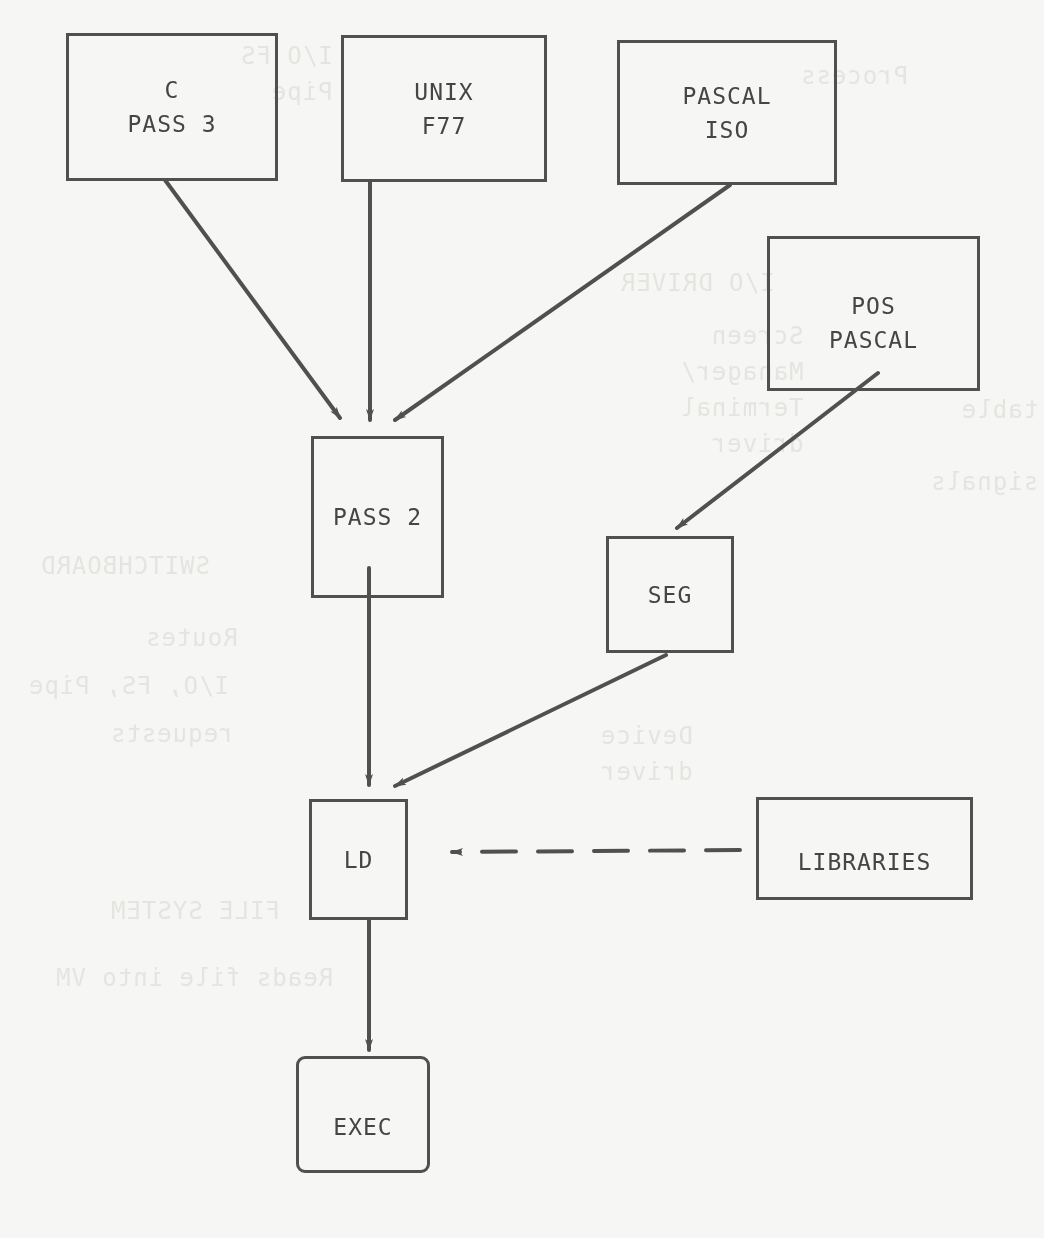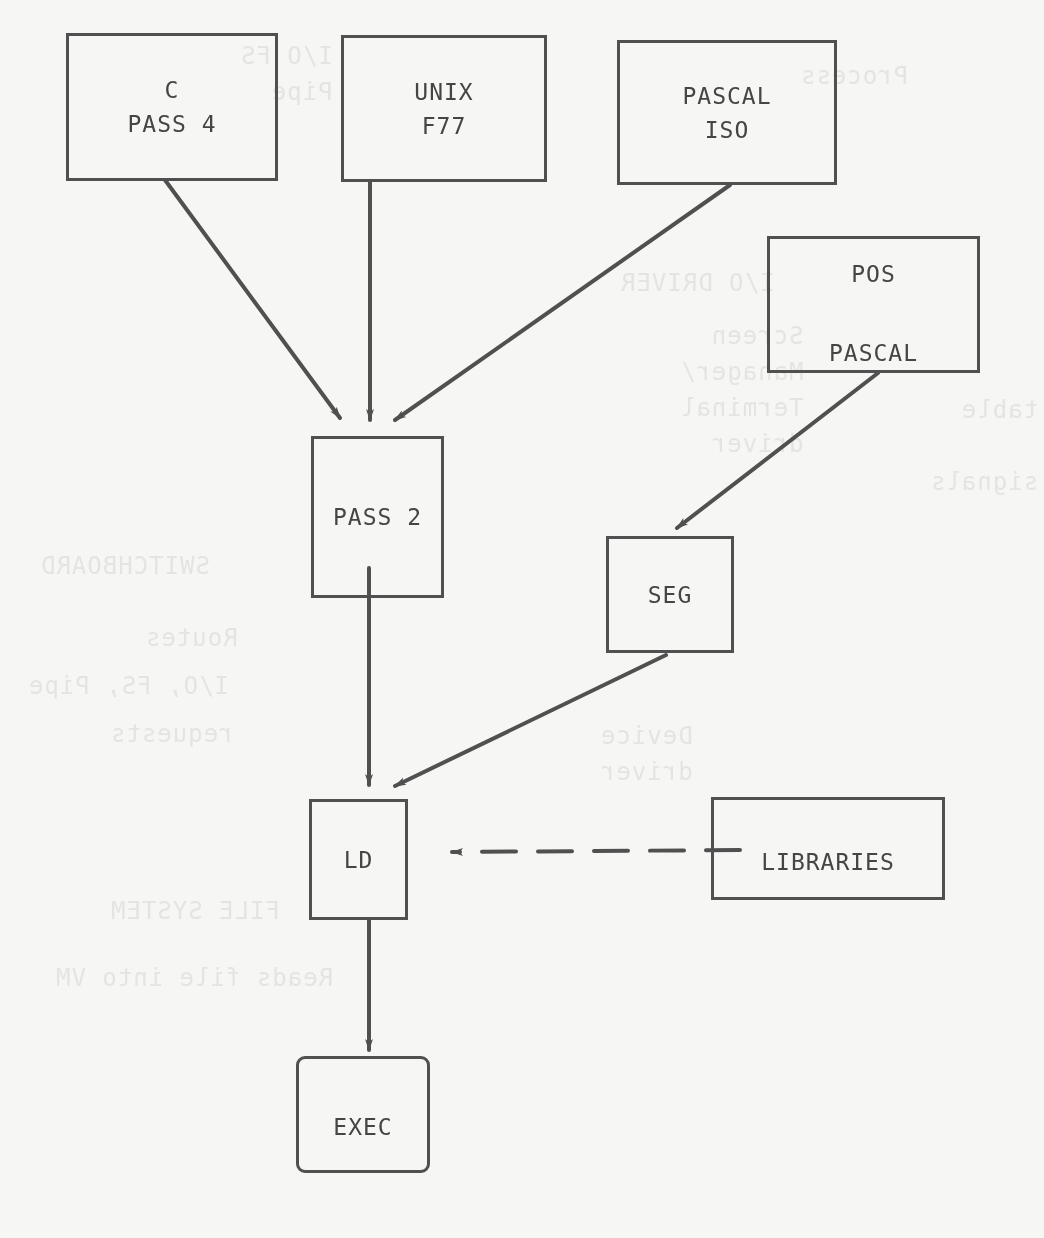--- a/index.html
+++ b/index.html
@@ -60,49 +60,49 @@
     <line x1="878" y1="373" x2="677" y2="528" marker-end="url(#arrow)"></line>
     <line x1="369" y1="568" x2="369" y2="785" marker-end="url(#arrow)"></line>
     <line x1="666" y1="655" x2="395" y2="786" marker-end="url(#arrow)"></line>
     <line x1="369" y1="920" x2="369" y2="1050" marker-end="url(#arrow)"></line>
     <line x1="740" y1="850" x2="452" y2="852" stroke-dasharray="34,22" marker-end="url(#arrow)"></line>
   </g>
 </svg>
 
 <div class="node" style="left:66px;top:33px;width:212px;height:148px;">
   <span class="line">C</span>
-  <span class="line">PASS 4</span>
+  <span class="line">PASS 3</span>
 </div>
 
 <div class="node" style="left:333px;top:35px;width:206px;height:147px;margin-left:8px;">
   <span class="line">UNIX</span>
   <span class="line">F77</span>
 </div>
 
 <div class="node" style="left:617px;top:40px;width:220px;height:145px;">
   <span class="line">PASCAL</span>
   <span class="line">ISO</span>
 </div>
 
-<div class="node" style="left:767px;top:236px;width:213px;height:137px;justify-content:space-between;padding-top:18px;">
+<div class="node" style="left:767px;top:236px;width:213px;height:155px;justify-content:center;padding-top:18px;">
   <span class="line">POS</span>
   <span class="line">PASCAL</span>
 </div>
 
 <div class="node" style="left:311px;top:436px;width:133px;height:162px;">
   <span class="line">PASS 2</span>
 </div>
 
 <div class="node" style="left:606px;top:536px;width:128px;height:117px;">
   <span class="line">SEG</span>
 </div>
 
 <div class="node" style="left:309px;top:799px;width:99px;height:121px;">
   <span class="line">LD</span>
 </div>
 
-<div class="node" style="left:711px;top:797px;width:234px;height:103px;padding-top:26px;">
+<div class="node" style="left:756px;top:797px;width:217px;height:103px;padding-top:26px;">
   <span class="line">LIBRARIES</span>
 </div>
 
 <div class="node" style="left:296px;top:1056px;width:134px;height:117px;padding-top:24px;border-radius:9px;">
   <span class="line">EXEC</span>
 </div>
 
 </body></html>

